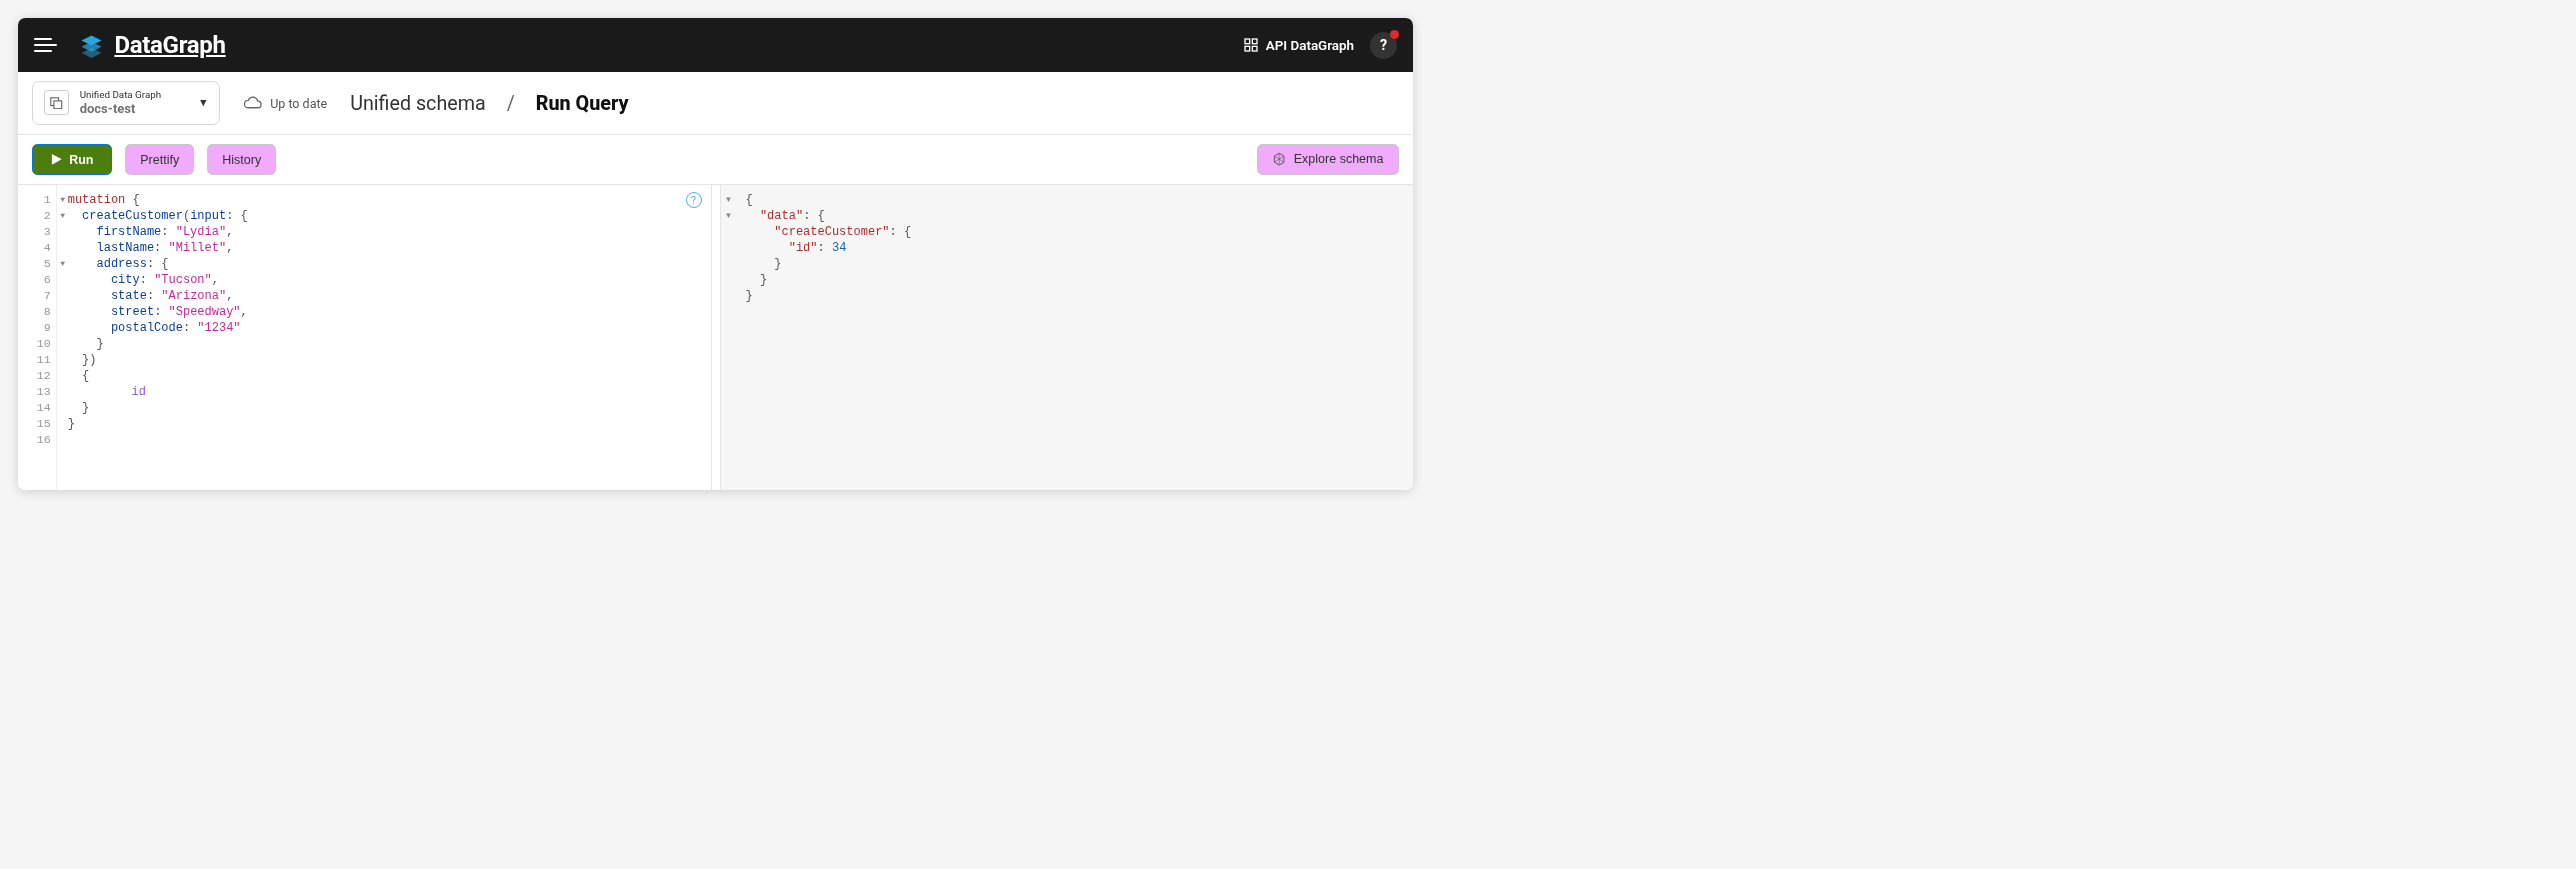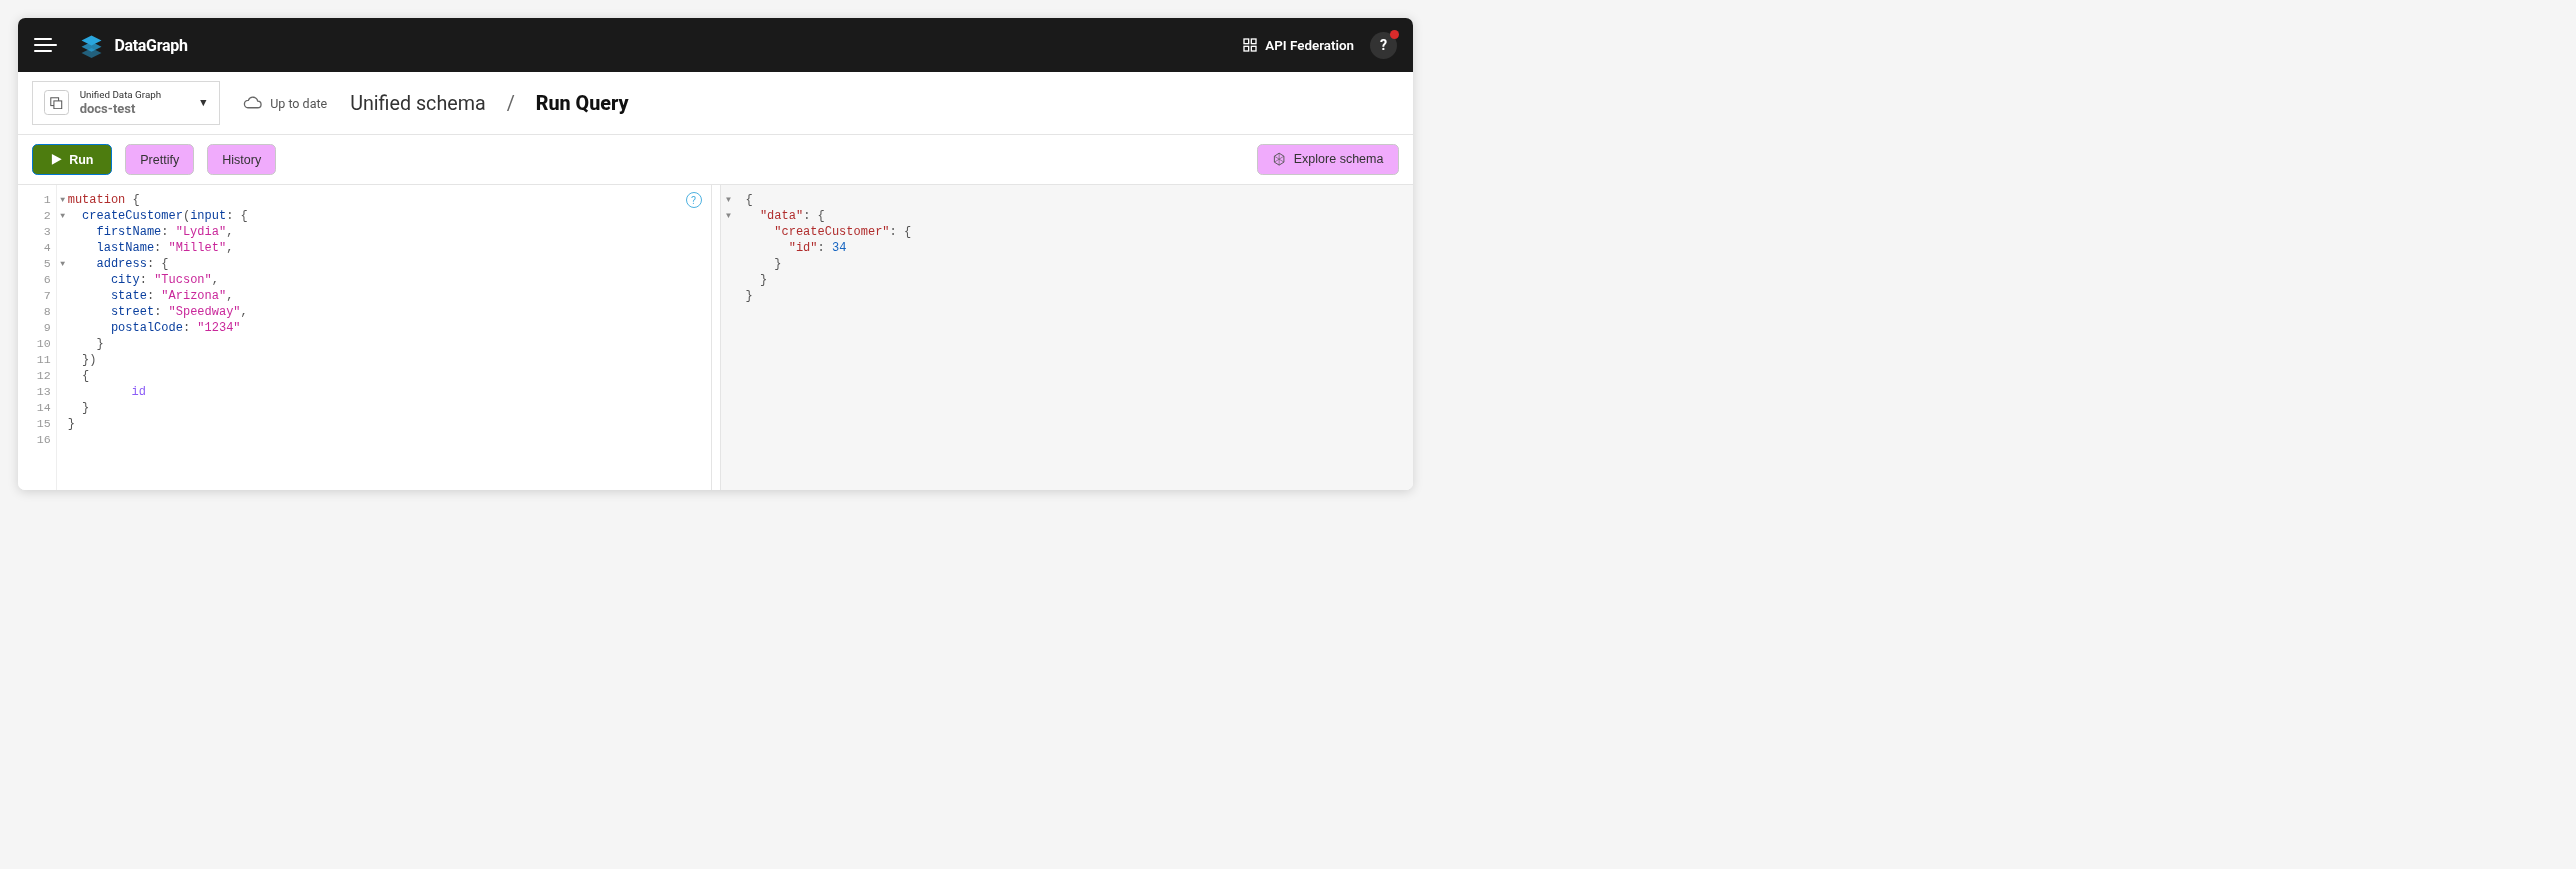--- a/index.html
+++ b/index.html
@@ -46,23 +46,24 @@
   .menu-icon span:nth-child(1){ width: 18px; }
   .menu-icon span:nth-child(2){ width: 23px; }
   .menu-icon span:nth-child(3){ width: 18px; }
   .logo-wrap {
     display: flex;
     align-items: center;
     gap: 10.7px;
   }
   .logo-svg { width: 25px; height: 25px; }
   .brand {
-    font-size: 16px;
+    font-size: 24px;
     font-weight: 700;
     letter-spacing: -0.3px;
+    text-decoration: underline;
   }
   .header-spacer { flex: 1; }
   .federation-link {
     display: flex;
     align-items: center;
     gap: 7.2px;
     font-size: 13.4px;
     font-weight: 600;
     cursor: pointer;
     margin-right: 16px;
@@ -91,21 +92,21 @@
   .subheader {
     height: 63px;
     border-bottom: 0.9px solid #e4e4e4;
     display: flex;
     align-items: center;
     padding: 0 14.3px;
     gap: 23px;
   }
   .graph-selector {
     border: 0.9px solid #d8d8d8;
-    border-radius: 0;
+    border-radius: 7px;
     padding: 7.2px 10.7px;
     display: flex;
     align-items: center;
     gap: 10.7px;
     min-width: 188px;
     cursor: pointer;
   }
   .graph-icon {
     width: 25px; height: 25px;
     border: 0.9px solid #ccc;
@@ -279,21 +280,21 @@
       <span class="brand">DataGraph</span>
     </div>
     <div class="header-spacer"></div>
     <div class="federation-link">
       <svg width="16" height="16" viewBox="0 0 24 24" fill="none" stroke="#fff" stroke-width="2">
         <rect x="3" y="3" width="7" height="7"></rect>
           <rect x="14" y="3" width="7" height="7"></rect>
         <rect x="3" y="14" width="7" height="7"></rect>
           <rect x="14" y="14" width="7" height="7"></rect>
       </svg>
-      <span>API Federation</span>
+      <span>API DataGraph</span>
     </div>
     <div class="help-btn">
       <span>?</span>
       <span class="help-badge"></span>
     </div>
   </div>
 
   <div class="subheader">
     <div class="graph-selector">
       <div class="graph-icon">

